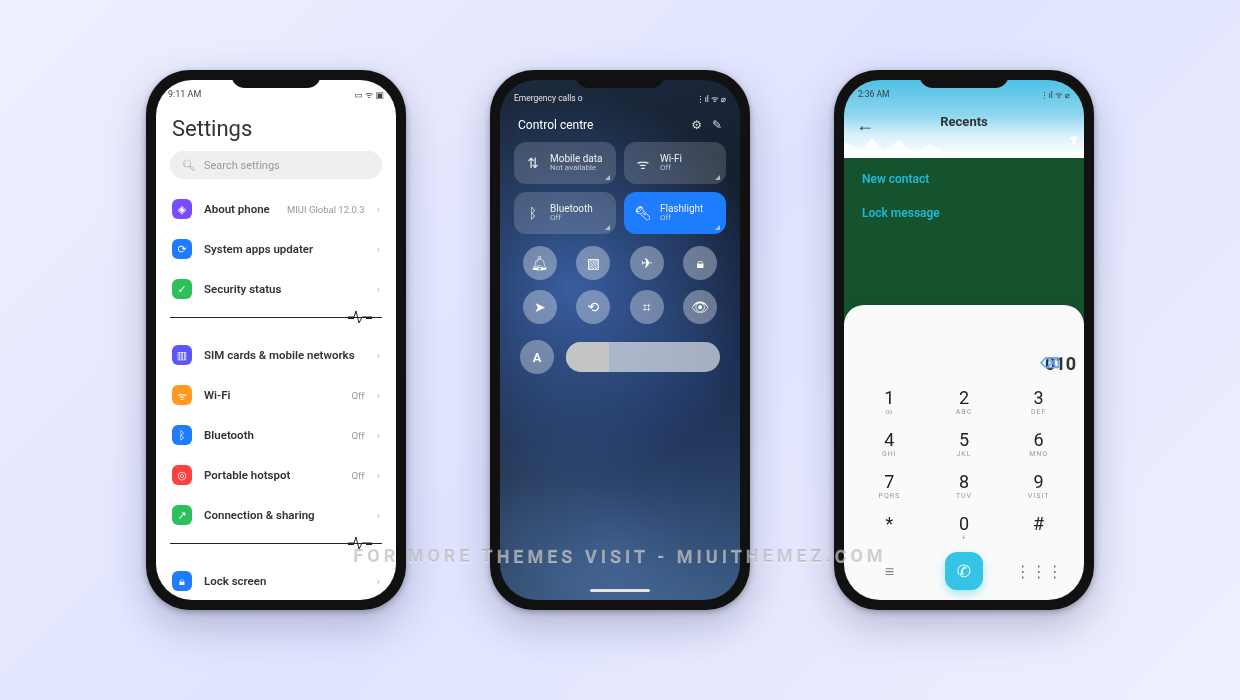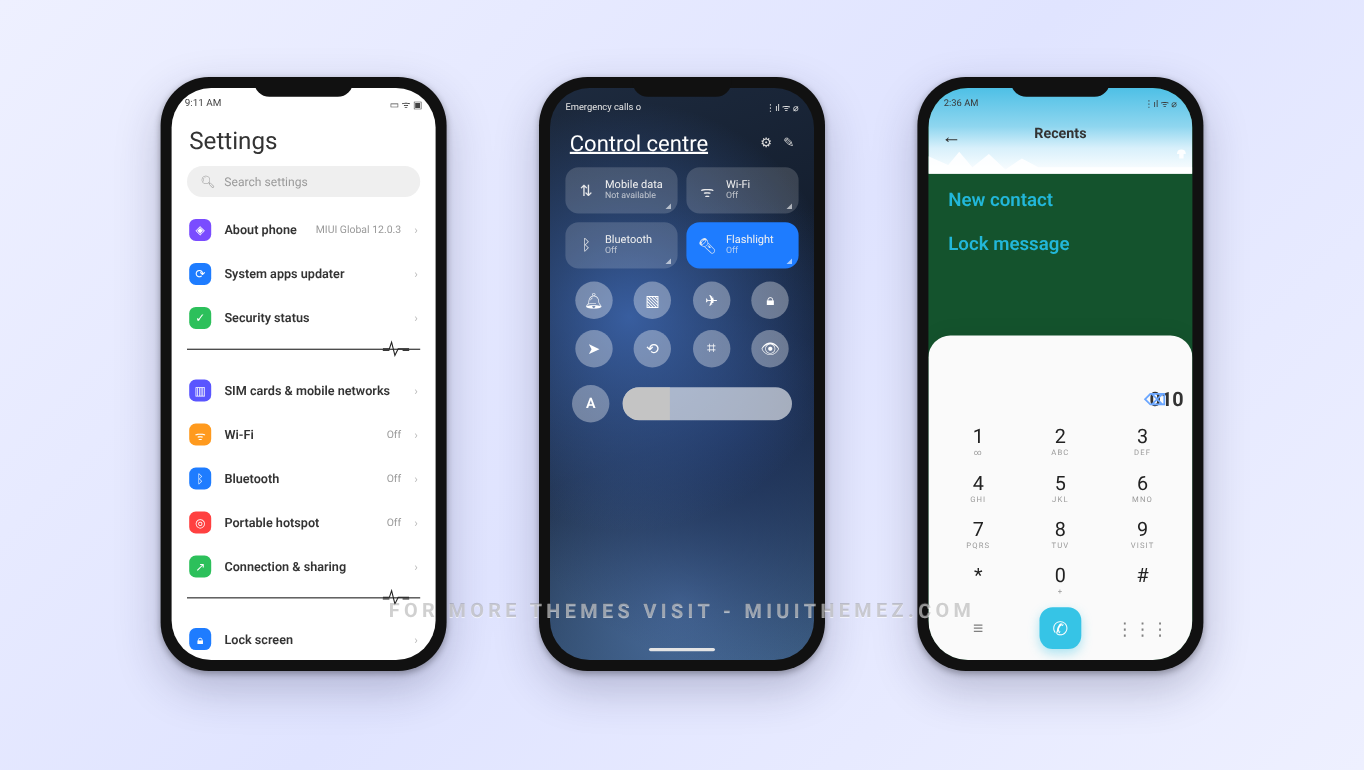--- a/index.html
+++ b/index.html
@@ -74,21 +74,21 @@
   #p2 .screen {
     background:
       radial-gradient(circle at 30% 40%, rgba(60,100,170,.9), transparent 55%),
       radial-gradient(circle at 70% 60%, rgba(30,50,90,.95), transparent 60%),
       radial-gradient(circle at 50% 90%, rgba(90,130,190,.7), transparent 55%),
       linear-gradient(160deg, #1d2a3e, #0d1522 60%, #29455e);
     color:#fff;
   }
   .sb2 { display:flex; justify-content:space-between; align-items:center; padding:10px 14px 0; font-size:8.5px; color:#e6e6e6; height:26px; }
   .cc-title-row{ display:flex; align-items:center; justify-content:space-between; padding:12px 18px 10px; }
-  .cc-title{ font-size:20px; font-weight:400; color:#fff;text-decoration:underline; }
+  .cc-title{ font-size:12px; font-weight:400; color:#fff; }
   .cc-icons-right{ display:flex; gap:10px; color:#dcdcdc; font-size:12px; }
   .tiles { display:grid; grid-template-columns:1fr 1fr; gap:8px; padding:0 14px; }
   .tile {
     height:42px; border-radius:12px; background:rgba(255,255,255,.16);
     display:flex; align-items:center; gap:8px; padding:0 10px; color:#f1f1f1;
     position:relative;
   }
   .tile .tic { width:18px; text-align:center; font-size:14px; opacity:.95; }
   .tile .tlab { font-size:10px; line-height:1.1; }
   .tile .tlab .sub{ font-size:8px; opacity:.7; display:block; }
@@ -113,21 +113,21 @@
   #p3 .screen { background:#14532d; }
   .hdr3 {
     height:78px; background:linear-gradient(180deg,#4ec0e6 0%, #8fd6ef 45%, #d8f0fb 70%, #fff 100%);
     position:relative; color:#333;
   }
   .sb3 { display:flex; justify-content:space-between; align-items:center; padding:6px 14px 0; font-size:8.5px; color:#3a3a3a; height:22px; }
   .hdr3 .back{ position:absolute; left:12px; top:34px; font-size:18px; }
   .hdr3 .title{ position:absolute; left:50%; top:34px; transform:translateX(-50%); font-weight:700; font-size:13px; }
   .silh { position:absolute; bottom:0; left:0; right:0; height:26px; }
   .actions { padding:4px 18px 0; }
-  .alink { color:#22b7d9; font-size:17px; font-weight:600; padding:10px 0; }
+  .alink { color:#22b7d9; font-size:12px; font-weight:600; padding:10px 0; }
   .dialpad {
     position:absolute; bottom:0; left:0; right:0;
     background:#fafafa; border-radius:20px 20px 0 0;
     box-shadow:0 -4px 16px rgba(0,0,0,.05);
     padding:10px 8px 6px;
   }
   .number-display{ text-align:right; font-size:18px; font-weight:700; color:#333; padding:2px 0 6px; position:relative;margin-top:36px; }
   .num-del{ position:absolute; right:16px; top:4px; color:#6aa6ff; font-size:14px;}
   .keys { display:grid; grid-template-columns:repeat(3,1fr); }
   .key { text-align:center; padding:7px 0 6px; }

